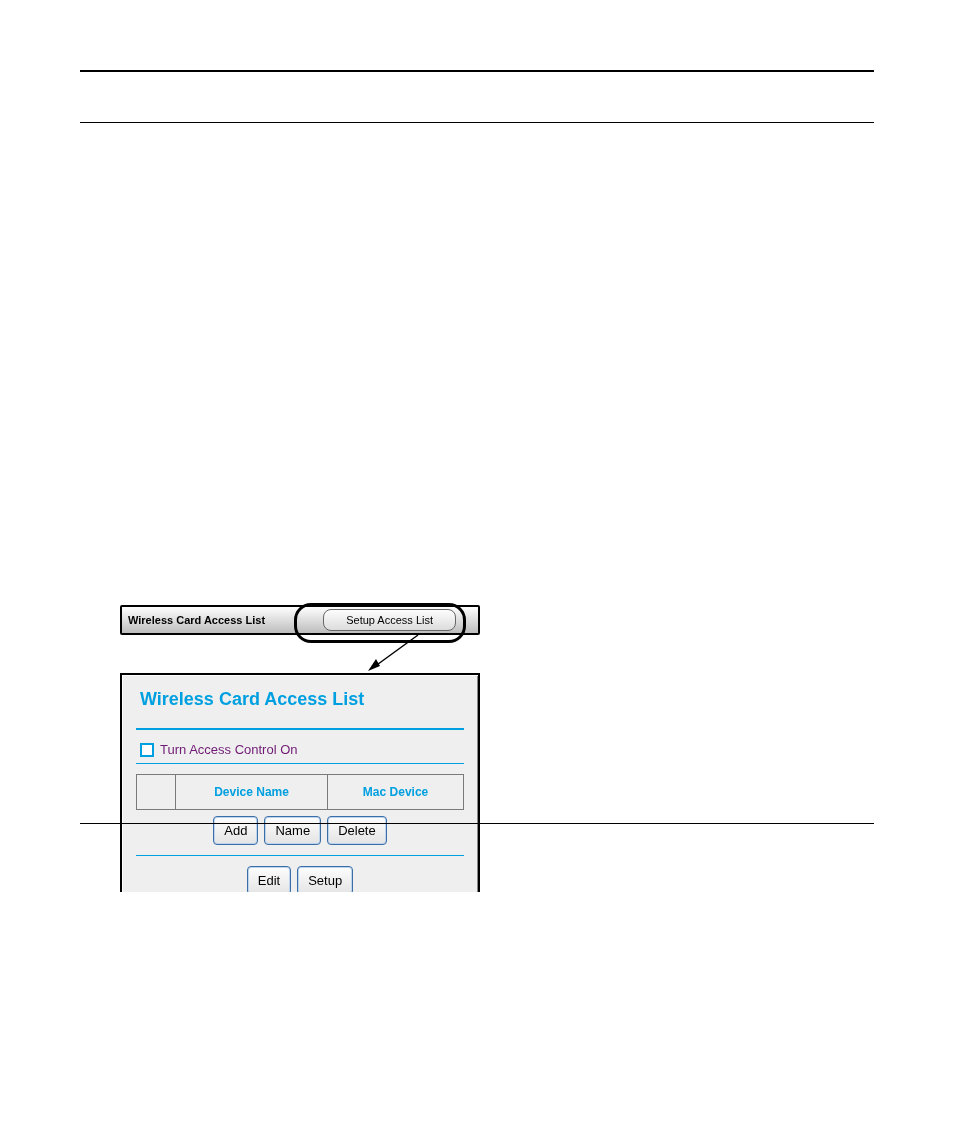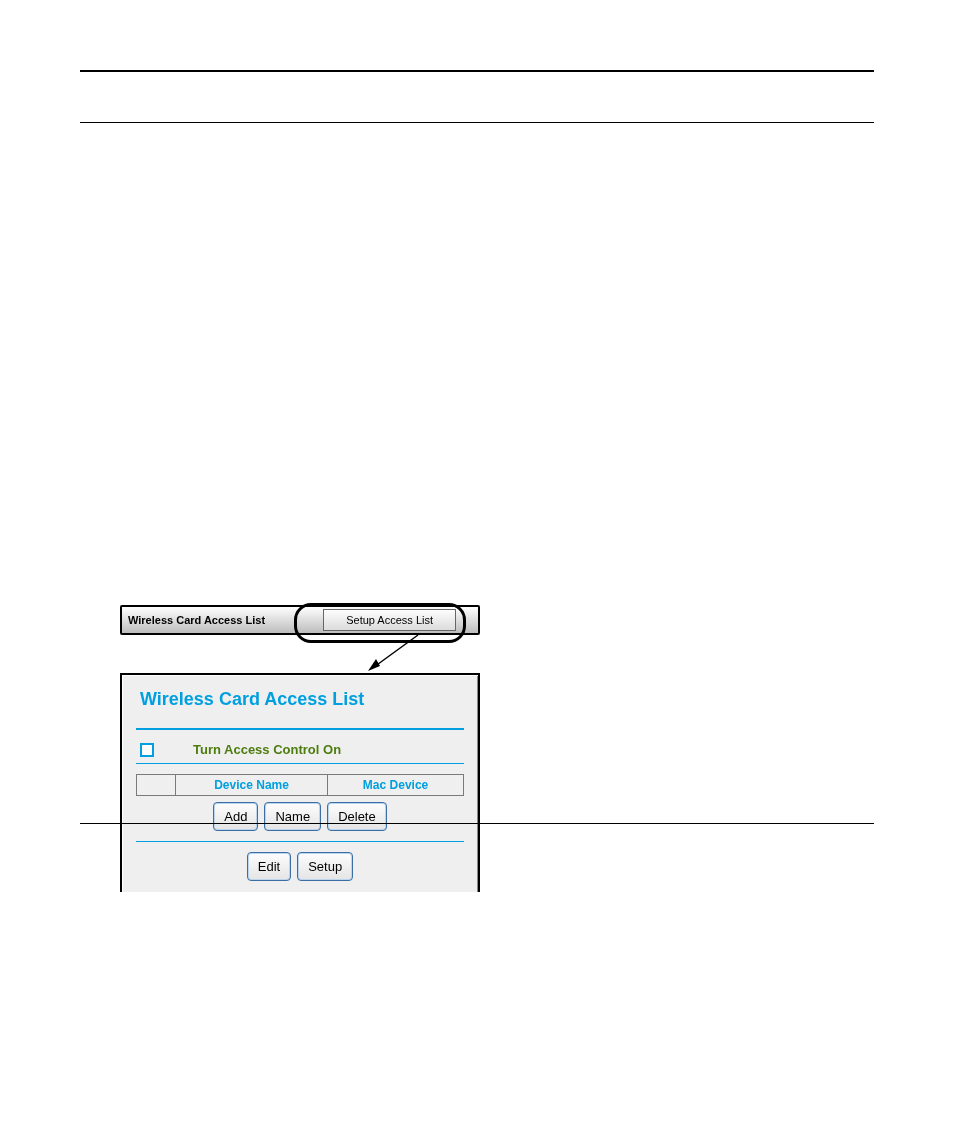--- a/index.html
+++ b/index.html
@@ -2,32 +2,32 @@
 <html><head>
 <meta charset="utf-8">
 <style>
   html,body{margin:0;padding:0;background:#fff;font-family:Arial,Helvetica,sans-serif;color:#000;}
   .page{width:954px;height:892px;position:relative;box-sizing:border-box;padding:70px 80px 0 80px;}
   .rule-top{border-top:2px solid #000;margin:0 0 50px 0;}
   .rule-thin{border-top:1px solid #000;margin:0 0 20px 0;}
   .figure-area{position:absolute;left:120px;top:605px;width:360px;}
   .bar{position:relative;height:30px;background:linear-gradient(#fefefe,#bdbdbd);border:2px solid #000;border-radius:2px;display:flex;align-items:center;box-sizing:border-box;}
   .bar-label{font-size:11px;font-weight:bold;color:#000;padding-left:6px;white-space:nowrap;}
-  .bar-btn{position:absolute;right:22px;top:2px;height:22px;border:1px solid #666;border-radius:0;background:linear-gradient(#fdfdfd,#dcdcdc);font-size:11px;padding:0 22px;display:flex;align-items:center;box-sizing:border-box;}
+  .bar-btn{position:absolute;right:22px;top:2px;height:22px;border:1px solid #666;border-radius:8px;background:linear-gradient(#fdfdfd,#dcdcdc);font-size:11px;padding:0 22px;display:flex;align-items:center;box-sizing:border-box;}
   .circle{position:absolute;right:12px;top:-4px;width:166px;height:34px;border:3px solid #000;border-radius:17px;pointer-events:none;}
   .arrow{position:absolute;left:248px;top:28px;}
   .panel{margin-top:38px;border:2px solid #000;background:#efefef;padding:14px 14px 18px 14px;box-sizing:border-box;box-shadow:inset 1px 1px 0 #fff, inset -1px -1px 0 #888;}
   .panel-title{color:#00a0e0;font-size:18px;font-weight:bold;margin:0 0 18px 4px;}
   .hr-blue{border:0;border-top:2px solid #00a0e0;margin:0 0 12px 0;}
   .hr-blue-thin{border:0;border-top:1px solid #00a0e0;margin:6px 0 10px 0;}
   .chk-row{display:flex;align-items:center;gap:6px;margin:0 0 6px 4px;}
   .chk{width:14px;height:14px;border:2px solid #00a0e0;background:#fff;box-sizing:border-box;}
-  .chk-label{font-size:13px;font-weight:bold;color:#4d7c0f;margin-left:33px;}
+  .chk-label{font-size:13px;font-weight:normal;color:#701a75;}
   .tbl{width:100%;border-collapse:collapse;margin-top:4px;}
-  .tbl th{border:1px solid #7a7a7a;background:#efefef;color:#00a0e0;font-size:12px;font-weight:bold;padding:3px 6px;}
+  .tbl th{border:1px solid #7a7a7a;background:#efefef;color:#00a0e0;font-size:12px;font-weight:bold;padding:10px 6px;}
   .tbl th.first{width:26px;}
   .btn-row{display:flex;justify-content:center;gap:6px;margin-top:6px;}
   .btn{border:1px solid #3a6ea5;border-radius:4px;background:linear-gradient(#fdfdfd,#e4e4e4);font-size:13px;padding:6px 10px;color:#000;box-shadow:0 0 0 1px #bcd4ee inset;}
   .footer{position:absolute;left:80px;right:80px;bottom:60px;}
   .footer-rule{border-top:1.5px solid #000;margin-bottom:8px;}
   .footer-row{display:flex;justify-content:space-between;font-size:17px;}
 </style>
 </head>
 <body>
 

